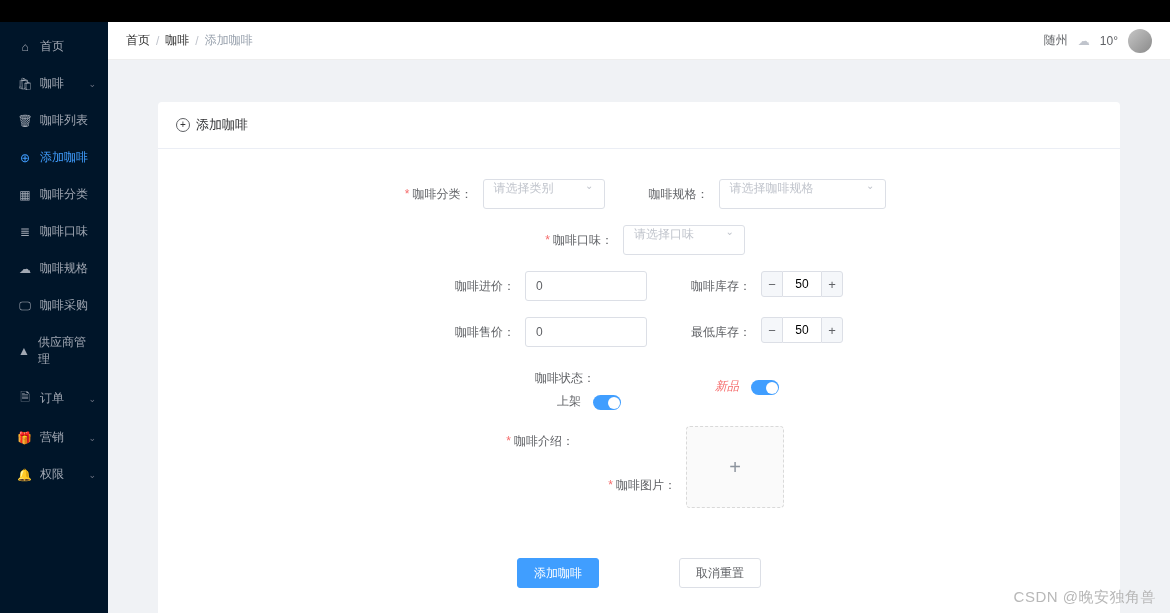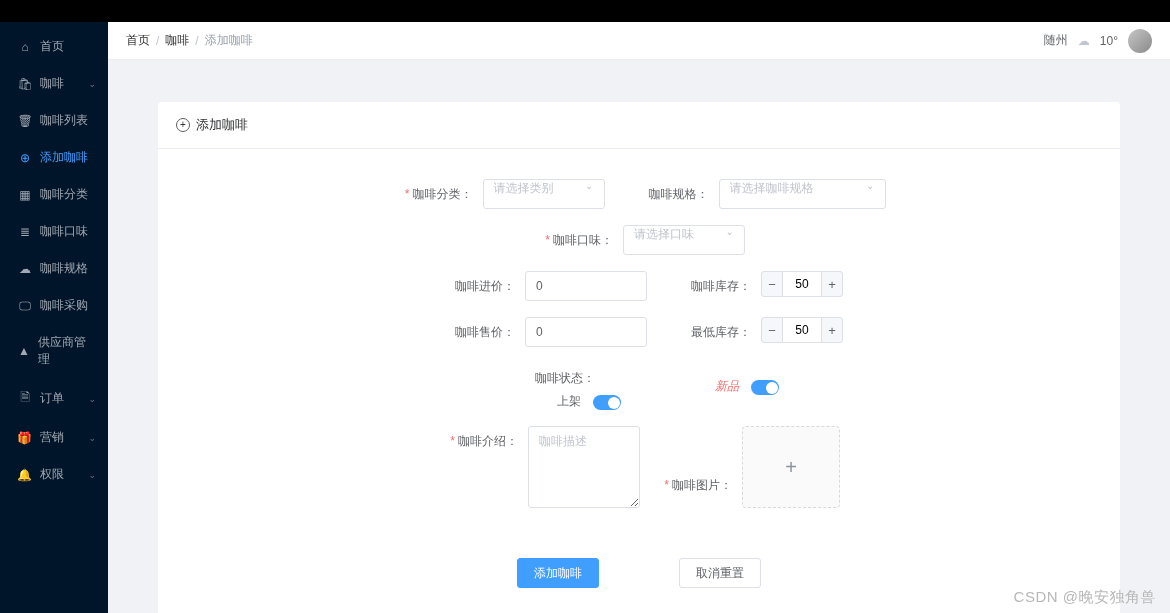--- a/index.html
+++ b/index.html
@@ -226,21 +226,20 @@
               <div class="switch-row">
                 <span class="switch-label orange">新品</span>
                 <div class="switch"></div>
               </div>
             </div>
           </div>
 
           <div class="form-row">
             <div class="form-col">
               <label class="label req">咖啡介绍：</label>
-              <textarea class="textarea" placeholder="咖啡描述" style=""></textarea>
             </div>
             <div class="form-col">
               <label class="label req" style="width:78px;margin-top:44px;">咖啡图片：</label>
               <div class="uploader">
                   <span class="plus">+</span>
                 </div>
             </div>
           </div>
 
           <div class="btn-row">

